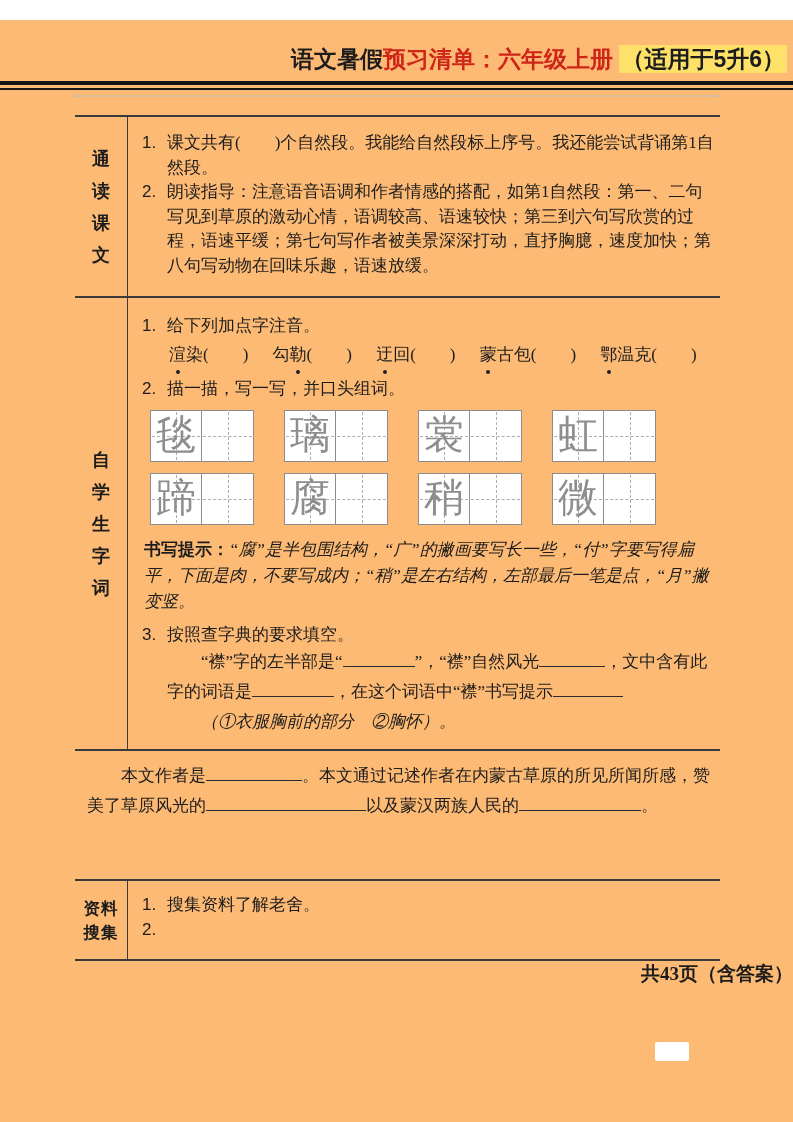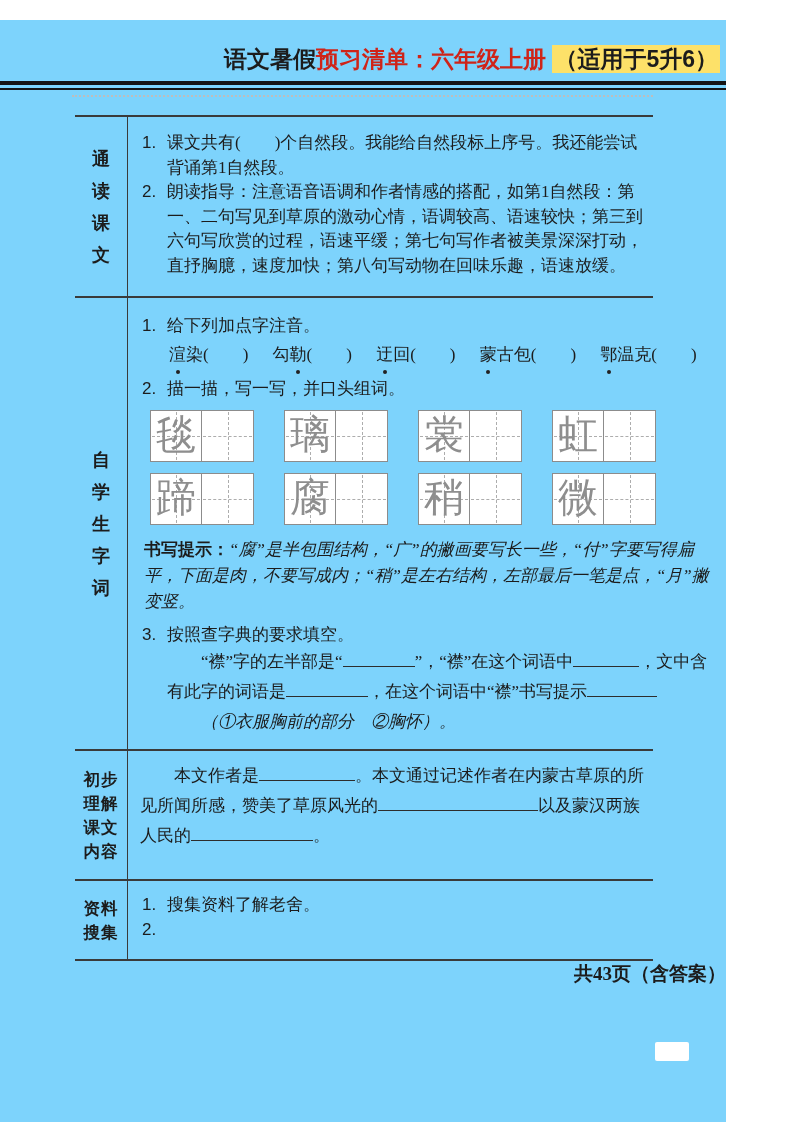--- a/index.html
+++ b/index.html
@@ -1,17 +1,17 @@
 <!DOCTYPE html>
 <html><head>
 <meta charset="utf-8">
 <style>
   * { margin:0; padding:0; box-sizing:border-box; }
   body { background:#ffffff; font-family:"Liberation Serif","DejaVu Serif",serif; color:#1c1c1c; }
-  .page { width:726px; height:1122px; position:relative; background:#7dd3fc; overflow:hidden; }
+  .page { width:793px; height:1122px; position:relative; background:#fdba74; overflow:hidden; }
   .top-strip { height:20px; background:#ffffff; }
 
   
   .header { margin-top:24px; text-align:right; padding-right:6px;
             font-family:"Liberation Sans","DejaVu Sans",sans-serif;
             font-weight:bold; font-size:23px; line-height:30px; white-space:nowrap; }
   .hdr-red { color:#cf2418; }
   .hdr-hl { background:#fde169; padding:1px 2px; }
   .dbl-rule { margin-top:7px; height:9px; border-top:4px solid #141414; border-bottom:2px solid #141414; }
   .dot-rule { margin:5px 73px 0 72px; border-top:2px dotted #bdbdbd; height:0; }
@@ -178,35 +178,29 @@
         </div>
 
         <div class="tips">
           <b>书写提示：</b><span>“腐”是半包围结构，“广”的撇画要写长一些，“付”字要写得扁平，下面是肉，不要写成内；“稍”是左右结构，左部最后一笔是点，“月”撇变竖。</span>
         </div>
 
         <div class="li">
           <span class="num">3.</span>
           <span>按照查字典的要求填空。</span>
           <div class="fill-par">
-            <span>“襟”字的左半部是“</span><span class="blank" style="width:72px;"></span><span>”，“襟”在这个词语中</span><span class="blank" style="width:66px;"></span><span>，文中含有此字的词语是</span><span class="blank" style="width:82px;"></span><span>，在这个词语中“襟”书写提示</span><span class="blank" style="width:70px;"></span>
+            <span>“襟”字的左半部是“</span><span class="blank" style="width:72px;"></span><span>”，“襟”自然风光</span><span class="blank" style="width:66px;"></span><span>，文中含有此字的词语是</span><span class="blank" style="width:82px;"></span><span>，在这个词语中“襟”书写提示</span><span class="blank" style="width:70px;"></span>
             <div class="options-line">（①衣服胸前的部分　②胸怀）。</div>
           </div>
         </div>
 
       </div>
     </div>
 
     <div class="wrow" style="min-height:130px;">
-      <div class="wlabel double">
-        <span>初步</span>
-        <span>理解</span>
-        <span>课文</span>
-        <span>内容</span>
-      </div>
       <div class="wcontent" style="">
         <div class="fill-par">
           <span>本文作者是</span><span class="blank" style="width:96px;"></span><span>。本文通过记述作者在内蒙古草原的所见所闻所感，赞美了草原风光的</span><span class="blank" style="width:160px;"></span><span>以及蒙汉两族人民的</span><span class="blank" style="width:122px;"></span><span>。</span>
         </div>
       </div>
     </div>
 
     <div class="wrow" style="min-height:80px;">
       <div class="wlabel double">
         <span>资料</span>

